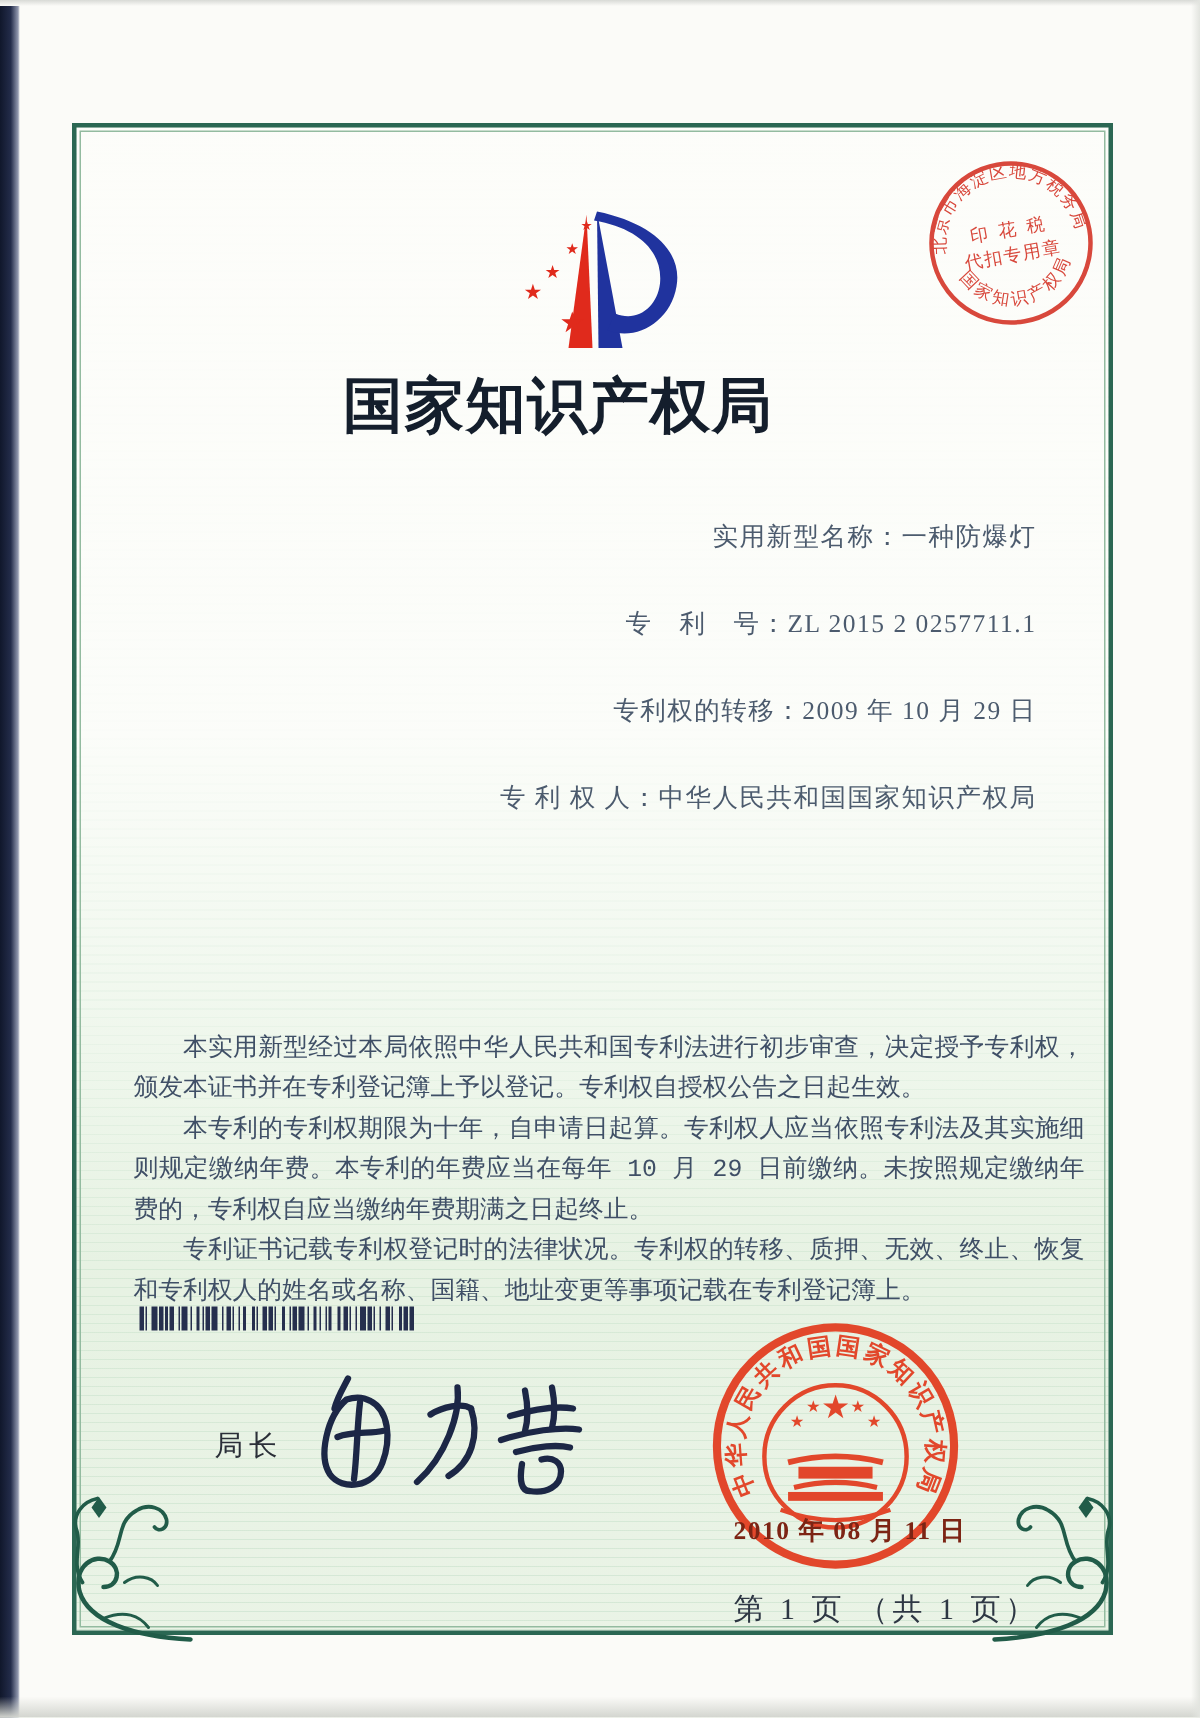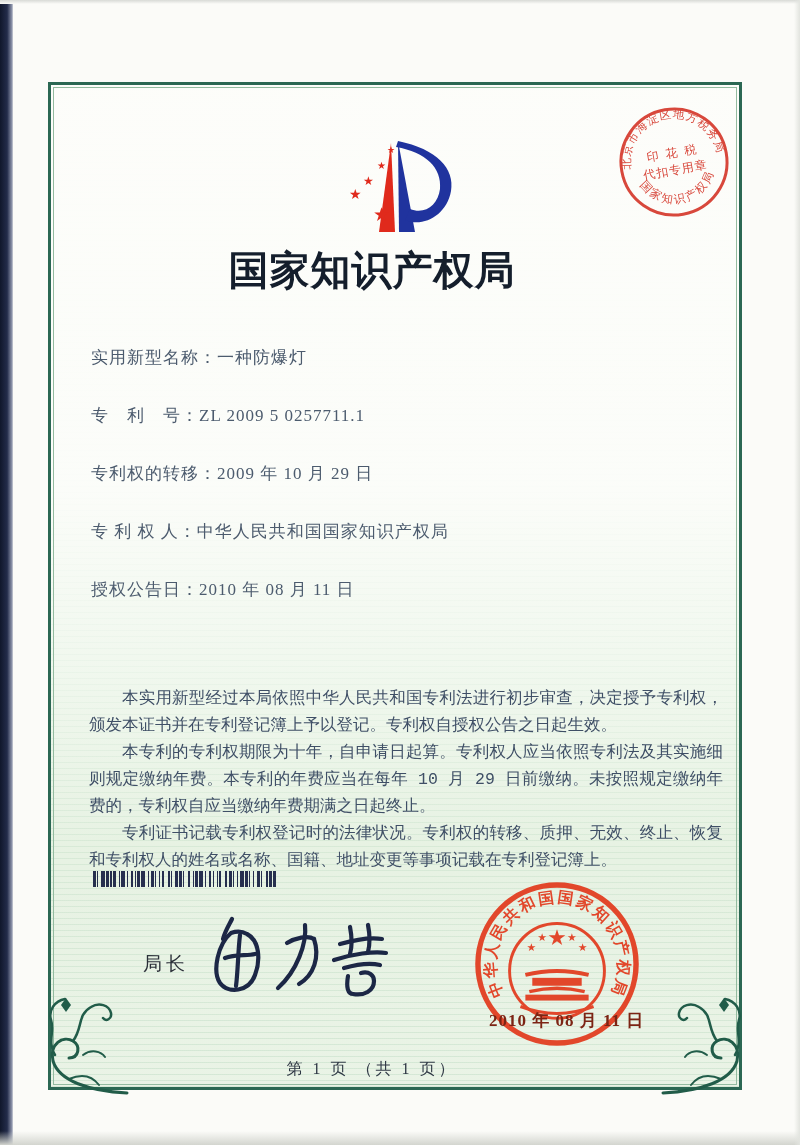--- a/index.html
+++ b/index.html
@@ -30,37 +30,37 @@
   .cert-no { position:absolute; left:40px; top:40px; font-size:17px; letter-spacing:3px; color:#3c4654; }
 
   .logo { position:absolute; left:284px; top:50px; width:130px; height:102px; }
 
   .stamp { position:absolute; left:566px; top:20px; width:114px; height:114px; transform:rotate(-10deg); opacity:.92; }
 
   .title { position:absolute; left:0; top:158px; width:642px; text-align:center;
     font-size:40px; font-weight:700; color:#141e2c; letter-spacing:1px; }
 
   .fields { position:absolute; left:40px; top:262px; width:600px; }
-  .field-row { margin-bottom:36px; font-size:17px; line-height:22px; color:#4c5b6e; letter-spacing:1px; white-space:nowrap; }
+  .field-row { margin-bottom:36px; font-size:17px; line-height:22px; color:#4c5b6e; letter-spacing:1px; white-space:nowrap;text-align:right; }
   .field-row .lab { color:#4c5b6e; }
 
   .paras { position:absolute; left:38px; top:600px; width:634px; font-size:16.5px; line-height:27px;
     color:#3f4f66; text-align:justify;font-family:Liberation Mono, monospace; }
   .paras p { text-indent:2em; }
 
   .barcode { position:absolute; left:42px; top:786px; height:16px; width:250px; font-size:0; white-space:nowrap; }
   .barcode i { display:inline-block; height:100%; background:#262f4e; vertical-align:top; }
 
   .sig-title { position:absolute; left:92px; top:866px; font-size:19px; letter-spacing:4px; color:#2a2f38; }
   .sig-svg { position:absolute; left:150px; top:828px; width:190px; height:96px; }
 
   .seal { position:absolute; left:422px; top:795px; width:168px; height:168px; opacity:.93; }
   .seal-date { position:absolute; left:438px; top:924px; font-size:17px; font-weight:700; letter-spacing:1px; color:#7c2414; }
 
-  .footer { position:absolute; left:0; top:974px; width:642px; text-align:center; font-size:16px; letter-spacing:3px; color:#2e3744; }
+  .footer { position:absolute; left:0; top:974px; width:642px; text-align:right; font-size:20px; letter-spacing:3px; color:#2e3744; }
 
   .flourish { position:absolute; width:90px; height:102px; }
   .flourish.bl { left:-12px; top:910px; }
   .flourish.br { right:-12px; top:910px; transform:scaleX(-1); }
 
   .visually-hidden { position:absolute; opacity:0; font-size:1px; pointer-events:none; }
 </style>
 </head>
 <body>
 
@@ -94,24 +94,23 @@
       <textPath href="#tp-bot" startOffset="50%" text-anchor="middle">国家知识产权局</textPath>
     </text>
     <text x="57" y="52" font-size="12" fill="#d5392c" text-anchor="middle" letter-spacing="2">印 花 税</text>
     <text x="57" y="69" font-size="12" fill="#d5392c" text-anchor="middle" letter-spacing="1">代扣专用章</text>
   </svg>
 
   <div class="title">国家知识产权局</div>
 
   <div class="fields">
     <div class="field-row"><span class="lab">实用新型名称：</span><span>一种防爆灯</span></div>
-    <div class="field-row"><span class="lab">专　利　号：</span><span>ZL 2009 5 0257711.1</span></div>
+    <div class="field-row"><span class="lab">专　利　号：</span><span>ZL 2015 2 0257711.1</span></div>
     <div class="field-row"><span class="lab">专利权的转移：</span><span>2009 年 10 月 29 日</span></div>
     <div class="field-row"><span class="lab">专 利 权 人：</span><span>中华人民共和国国家知识产权局</span></div>
-    <div class="field-row"><span class="lab">授权公告日：</span><span>2010 年 08 月 11 日</span></div>
   </div>
 
   <div class="paras">
     <p>本实用新型经过本局依照中华人民共和国专利法进行初步审查，决定授予专利权，颁发本证书并在专利登记簿上予以登记。专利权自授权公告之日起生效。</p>
     <p>本专利的专利权期限为十年，自申请日起算。专利权人应当依照专利法及其实施细则规定缴纳年费。本专利的年费应当在每年 10 月 29 日前缴纳。未按照规定缴纳年费的，专利权自应当缴纳年费期满之日起终止。</p>
     <p>专利证书记载专利权登记时的法律状况。专利权的转移、质押、无效、终止、恢复和专利权人的姓名或名称、国籍、地址变更等事项记载在专利登记簿上。</p>
   </div>
 
   <div class="barcode"><i style="width:2.7px;"></i><i style="width:1.35px;visibility:hidden"></i><i style="width:1.35px;"></i><i style="width:2.7px;visibility:hidden"></i><i style="width:4.050000000000001px;"></i><i style="width:1.35px;visibility:hidden"></i><i style="width:2.7px;"></i><i style="width:1.35px;visibility:hidden"></i><i style="width:1.35px;"></i><i style="width:1.35px;visibility:hidden"></i><i style="width:2.7px;"></i><i style="width:2.7px;visibility:hidden"></i><i style="width:1.35px;"></i><i style="width:1.35px;visibility:hidden"></i><i style="width:4.050000000000001px;"></i><i style="width:1.35px;visibility:hidden"></i><i style="width:1.35px;"></i><i style="width:2.7px;visibility:hidden"></i><i style="width:2.7px;"></i><i style="width:1.35px;visibility:hidden"></i><i style="width:1.35px;"></i><i style="width:1.35px;visibility:hidden"></i><i style="width:2.7px;"></i><i style="width:1.35px;visibility:hidden"></i><i style="width:4.050000000000001px;"></i><i style="width:2.7px;visibility:hidden"></i><i style="width:1.35px;"></i><i style="width:1.35px;visibility:hidden"></i><i style="width:2.7px;"></i><i style="width:1.35px;visibility:hidden"></i><i style="width:1.35px;"></i><i style="width:2.7px;visibility:hidden"></i><i style="width:1.35px;"></i><i style="width:1.35px;visibility:hidden"></i><i style="width:2.7px;"></i><i style="width:4.050000000000001px;visibility:hidden"></i><i style="width:1.35px;"></i><i style="width:1.35px;visibility:hidden"></i><i style="width:1.35px;"></i><i style="width:2.7px;visibility:hidden"></i><i style="width:2.7px;"></i><i style="width:1.35px;visibility:hidden"></i><i style="width:2.7px;"></i><i style="width:1.35px;visibility:hidden"></i><i style="width:1.35px;"></i><i style="width:4.050000000000001px;visibility:hidden"></i><i style="width:1.35px;"></i><i style="width:2.7px;visibility:hidden"></i><i style="width:1.35px;"></i><i style="width:1.35px;visibility:hidden"></i><i style="width:2.7px;"></i><i style="width:1.35px;visibility:hidden"></i><i style="width:4.050000000000001px;"></i><i style="width:1.35px;visibility:hidden"></i><i style="width:1.35px;"></i><i style="width:2.7px;visibility:hidden"></i><i style="width:2.7px;"></i><i style="width:1.35px;visibility:hidden"></i><i style="width:1.35px;"></i><i style="width:2.7px;visibility:hidden"></i><i style="width:1.35px;"></i><i style="width:1.35px;visibility:hidden"></i><i style="width:1.35px;"></i><i style="width:4.050000000000001px;visibility:hidden"></i><i style="width:2.7px;"></i><i style="width:1.35px;visibility:hidden"></i><i style="width:2.7px;"></i><i style="width:1.35px;visibility:hidden"></i><i style="width:1.35px;"></i><i style="width:2.7px;visibility:hidden"></i><i style="width:1.35px;"></i><i style="width:1.35px;visibility:hidden"></i><i style="width:4.050000000000001px;"></i><i style="width:1.35px;visibility:hidden"></i><i style="width:2.7px;"></i><i style="width:1.35px;visibility:hidden"></i><i style="width:1.35px;"></i><i style="width:2.7px;visibility:hidden"></i><i style="width:1.35px;"></i><i style="width:2.7px;visibility:hidden"></i><i style="width:2.7px;"></i><i style="width:1.35px;visibility:hidden"></i><i style="width:1.35px;"></i><i style="width:4.050000000000001px;visibility:hidden"></i><i style="width:1.35px;"></i><i style="width:1.35px;visibility:hidden"></i><i style="width:2.7px;"></i><i style="width:1.35px;visibility:hidden"></i><i style="width:2.7px;"></i><i style="width:1.35px;visibility:hidden"></i></div>
 

